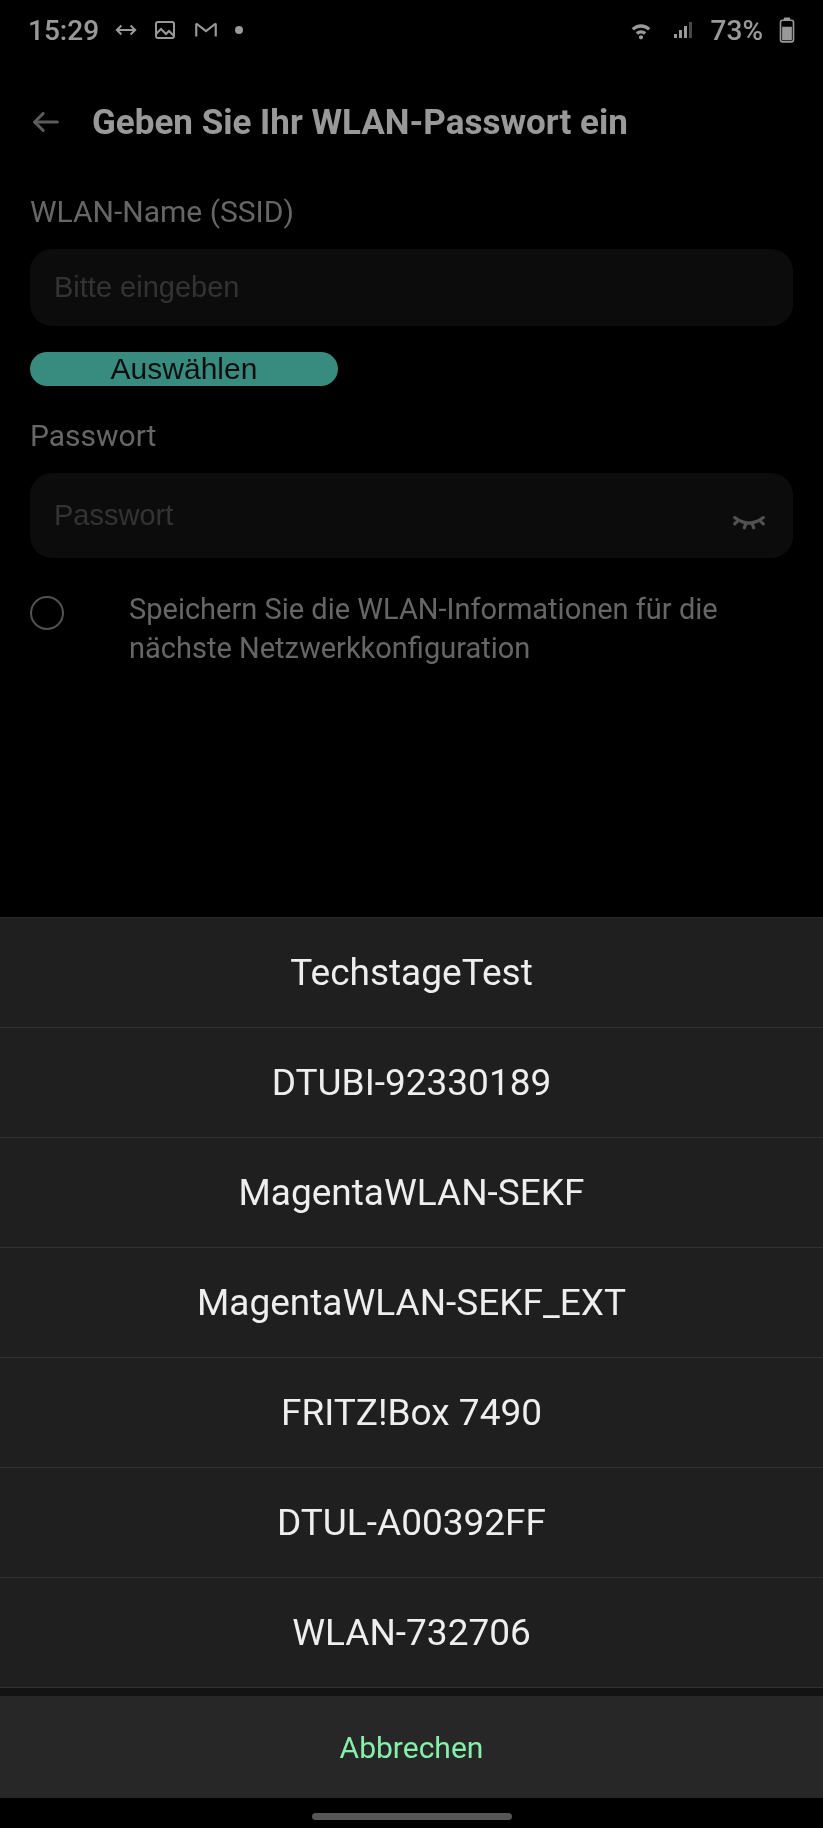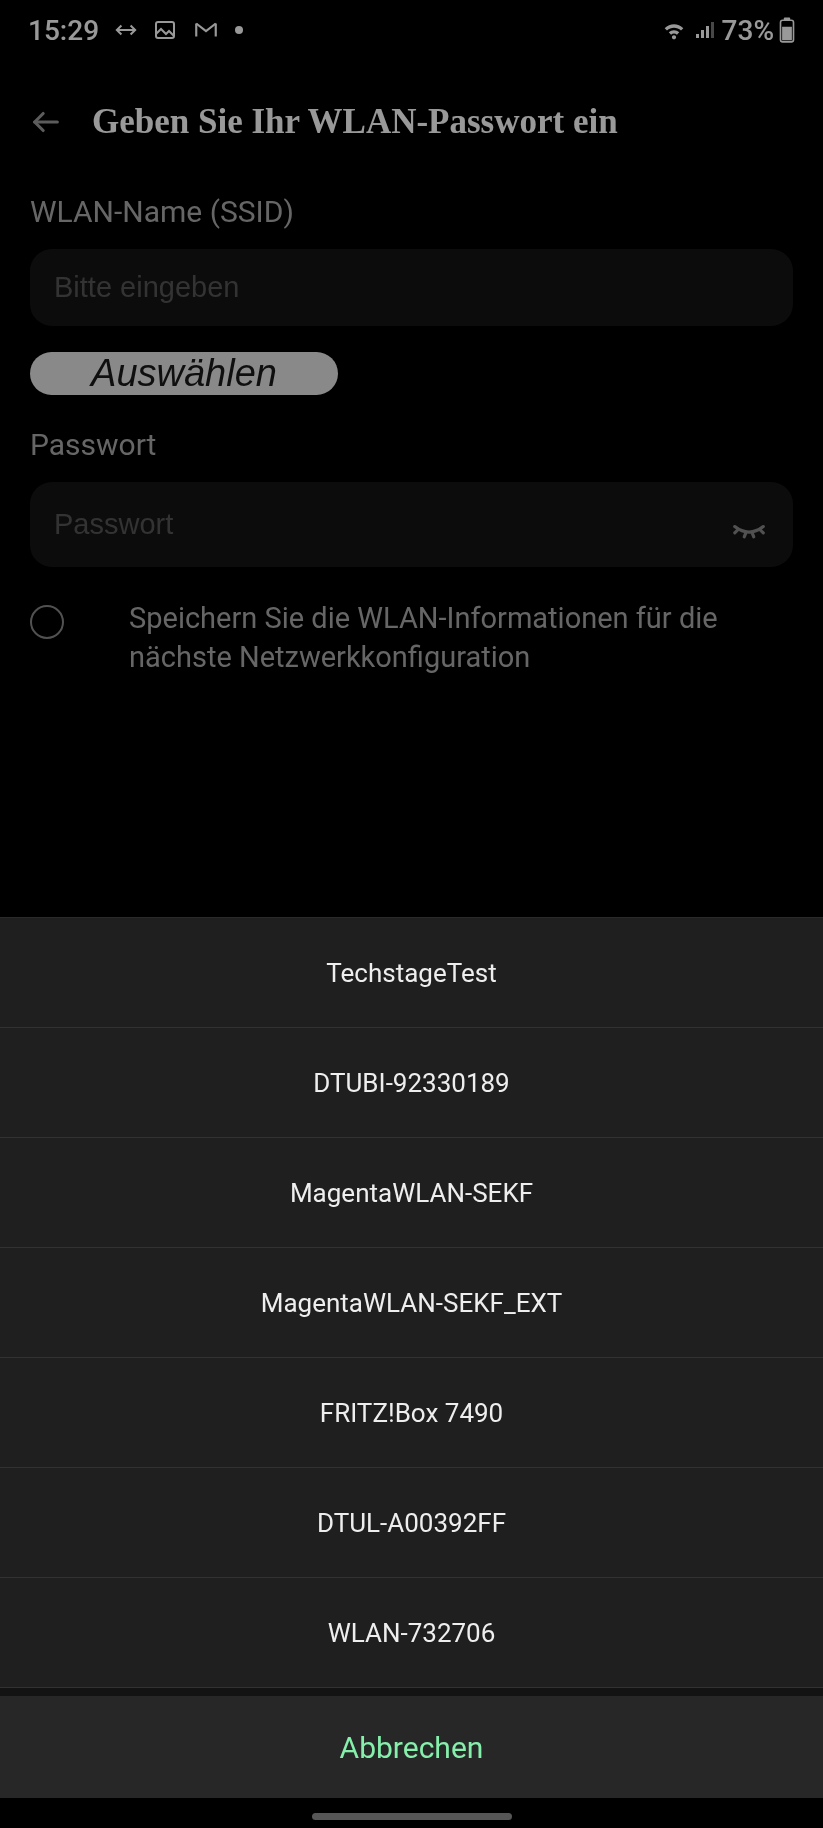--- a/index.html
+++ b/index.html
@@ -25,21 +25,21 @@
     display: flex;
     align-items: center;
     justify-content: space-between;
     padding: 0 28px;
     font-size: 28px;
     font-weight: 500;
     position: relative;
     z-index: 2;
   }
   .status-left { display: flex; align-items: center; gap: 16px; }
-  .status-right { display: flex; align-items: center; gap: 5px; }
+  .status-right { display: flex; align-items: center; gap: 16px; }
   .status-icon { display: inline-flex; align-items: center; justify-content: center; }
   .dot { width: 8px; height: 8px; border-radius: 50%; background: #fff; }
 
   
   .app-header {
     display: flex;
     align-items: center;
     padding: 40px 24px 44px 24px;
     gap: 24px;
     position: relative;
@@ -48,21 +48,20 @@
   .back-btn {
     width: 44px; height: 44px;
     display: flex; align-items: center; justify-content: center;
     color: #9a9a9a;
   }
   .header-title {
     font-size: 35px;
     font-weight: 700;
     color: #fff;
     flex: 1;
-    font-family: Liberation Serif, serif;
   }
 
   
   .form-body {
     padding: 0 30px;
     position: relative;
     z-index: 2;
   }
   .field-label {
     font-size: 30px;
@@ -83,28 +82,27 @@
     border: none;
     border-radius: 22px;
     padding: 22px 24px;
     font-size: 29px;
     color: #fff;
     outline: none;
   }
   .text-input::placeholder { color: #555; }
   .select-btn {
     width: 308px;
-    background: #e5e5e5;
+    background: #5eead4;
     border: none;
     border-radius: 44px;
-    font-size: 38px;
+    font-size: 30px;
     font-weight: 500;
     color: #1a1a1a;
     cursor: pointer;
-    font-style: italic;
   }
   .password-wrap {
     position: relative;
     margin-bottom: 30px;
   }
   .password-input {
     width: 100%;
     background: #151515;
     border: none;
     border-radius: 22px;
@@ -151,21 +149,21 @@
     bottom: 30px;
     background: #1f1f1f;
     z-index: 10;
     border-top: 1px solid #2a2a2a;
   }
   .sheet-item {
     height: 110px;
     display: flex;
     align-items: center;
     justify-content: center;
-    font-size: 26px;
+    font-size: 37px;
     color: #eeeeee;
     border-bottom: 1px solid #323232;
     cursor: pointer;
     background: #1f1f1f;
   }
   .sheet-item:last-of-type { border-bottom: none; }
   .sheet-cancel {
     height: 110px;
     display: flex;
     align-items: center;

